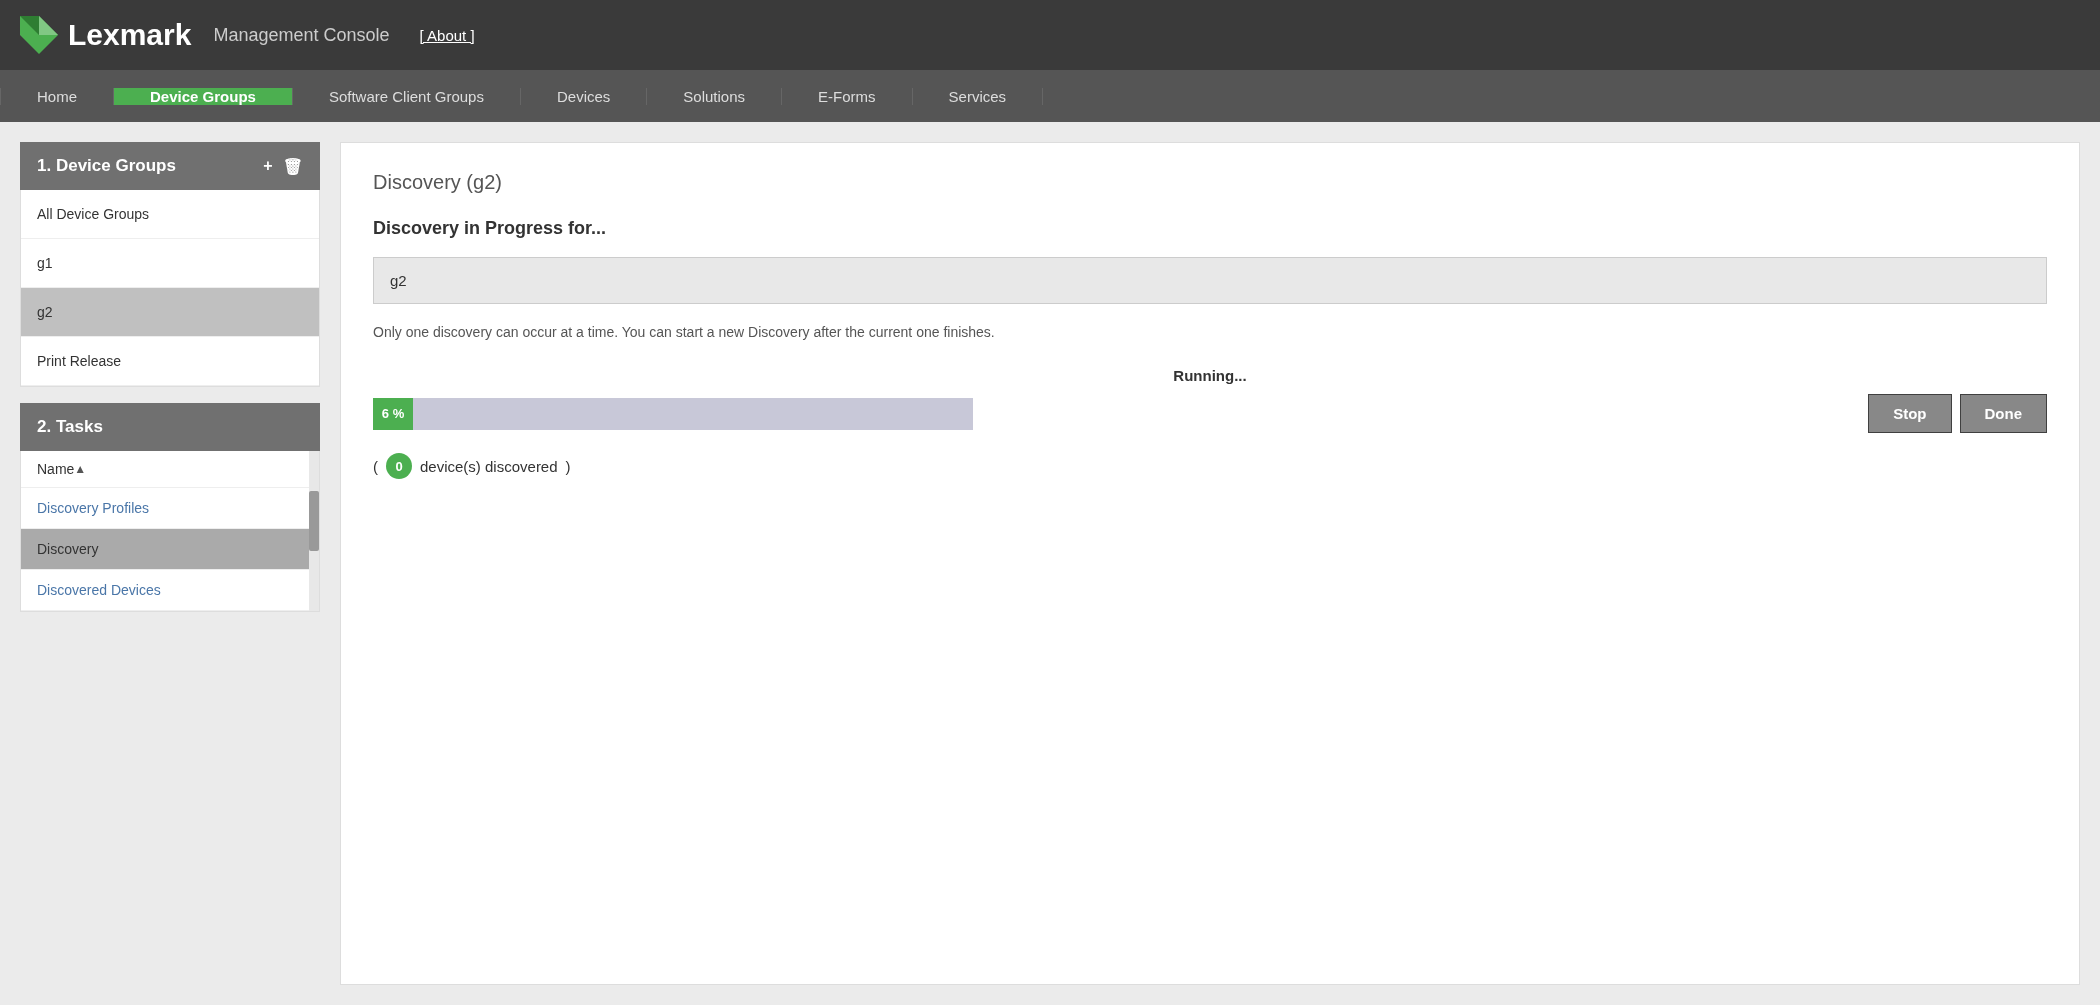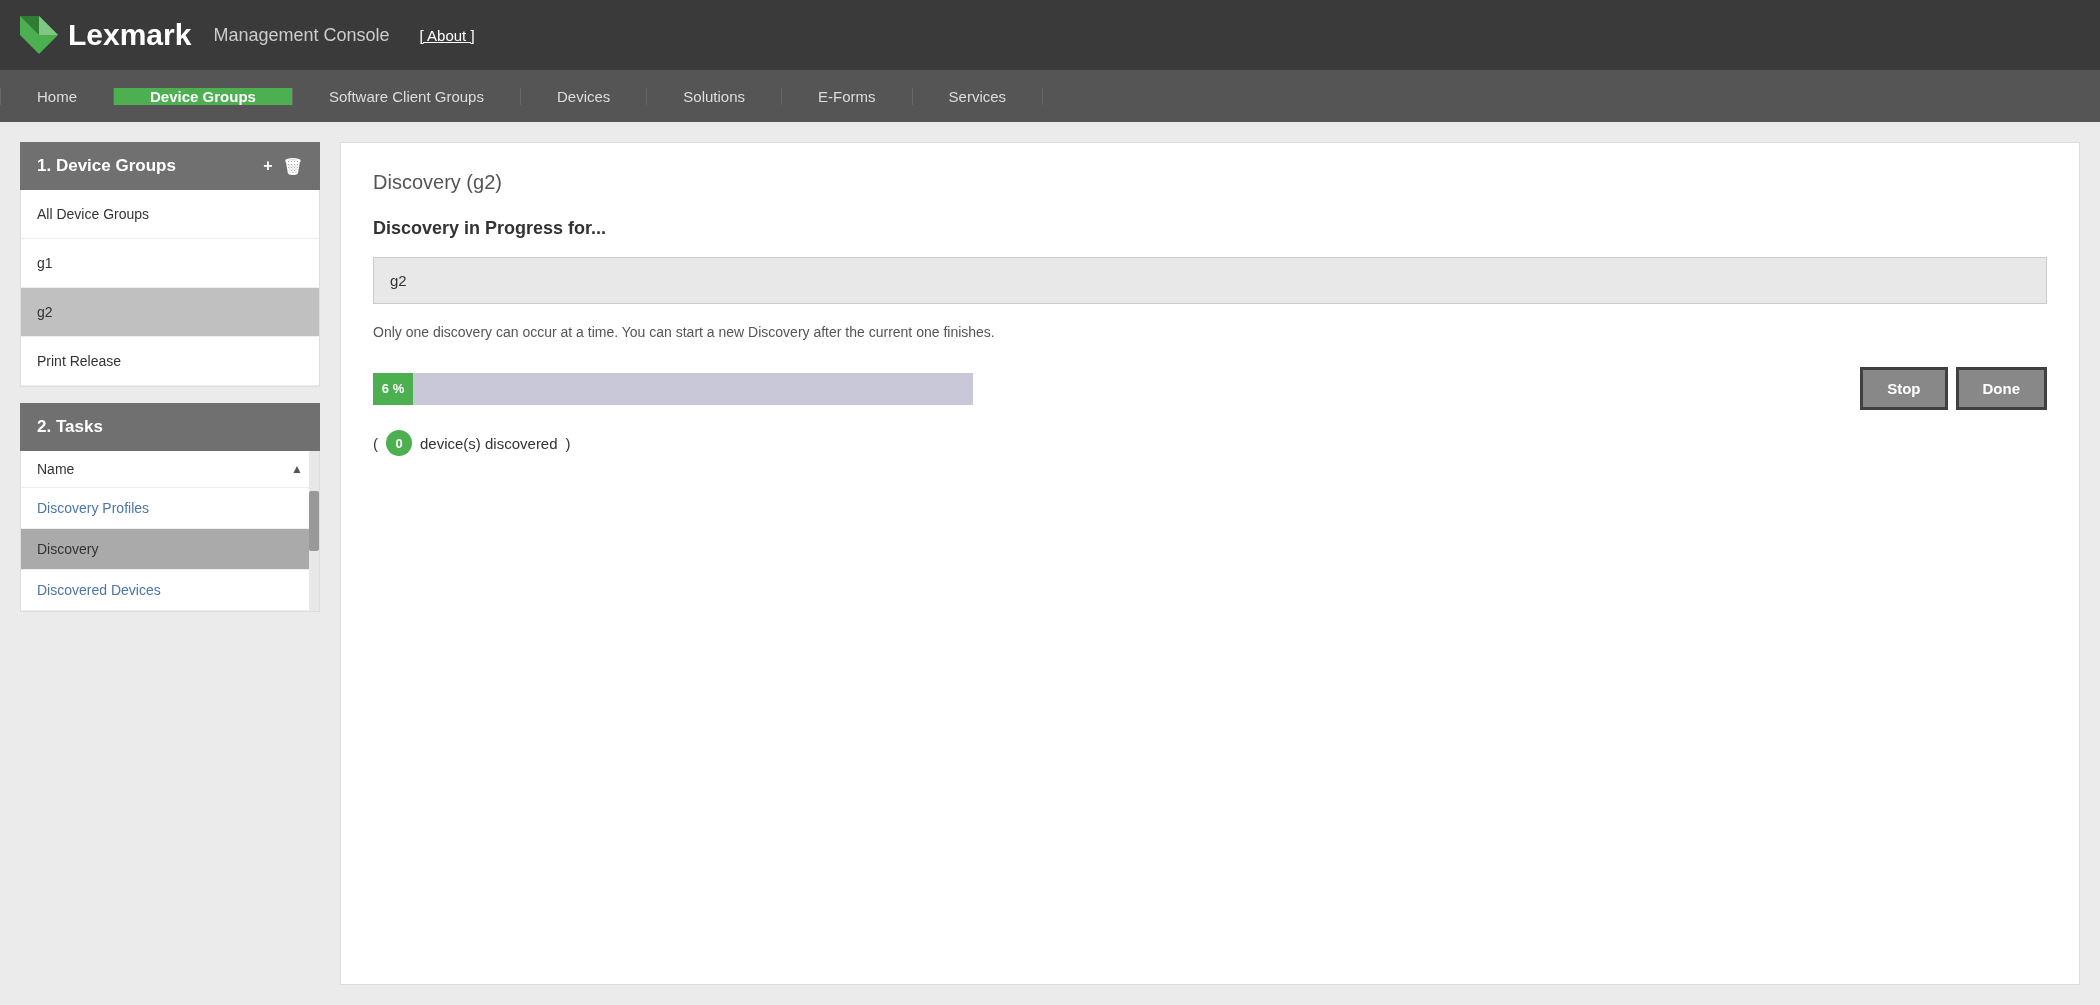--- a/index.html
+++ b/index.html
@@ -122,21 +122,20 @@
     .tasks-list {
       background: #fff;
       border: 1px solid #ddd;
       border-top: none;
       position: relative;
       overflow: hidden;
     }
     .tasks-header-row {
       display: flex;
       align-items: center;
-      justify-content: space-between;
       padding: 10px 16px;
       border-bottom: 1px solid #eee;
       font-size: 14px;
       color: #333;
     }
     .scroll-arrow {
       font-size: 12px;
       color: #555;
     }
     .task-item {
@@ -244,21 +243,21 @@
     .button-group {
       display: flex;
       gap: 8px;
       margin-left: auto;
     }
 
     .btn {
       padding: 10px 24px;
       font-size: 15px;
       cursor: pointer;
-      border: 3px solid #404040;
+      border: 1px solid #404040;
       background: #888;
       color: #fff;
       font-weight: bold;
     }
 
     .discovered-row {
       display: flex;
       align-items: center;
       gap: 8px;
       font-size: 15px;
@@ -344,20 +343,21 @@
   <div class="main-content">
 
     <div class="page-title">Discovery (g2)</div>
 
     <div class="section-title">Discovery in Progress for...</div>
 
     <div class="discovery-input-box">g2</div>
 
     <div class="info-text">Only one discovery can occur at a time. You can start a new Discovery after the current one finishes.</div>
 
+    <div class="running-label">Running...</div>
 
     <div class="progress-row">
       <div class="progress-bar-container">
         <div class="progress-fill" id="progress-fill" style="width: 6%;">
           <span>6 %</span>
         </div>
       </div>
       <div class="button-group">
         <button class="btn">Stop</button>
         <button class="btn">Done</button>

